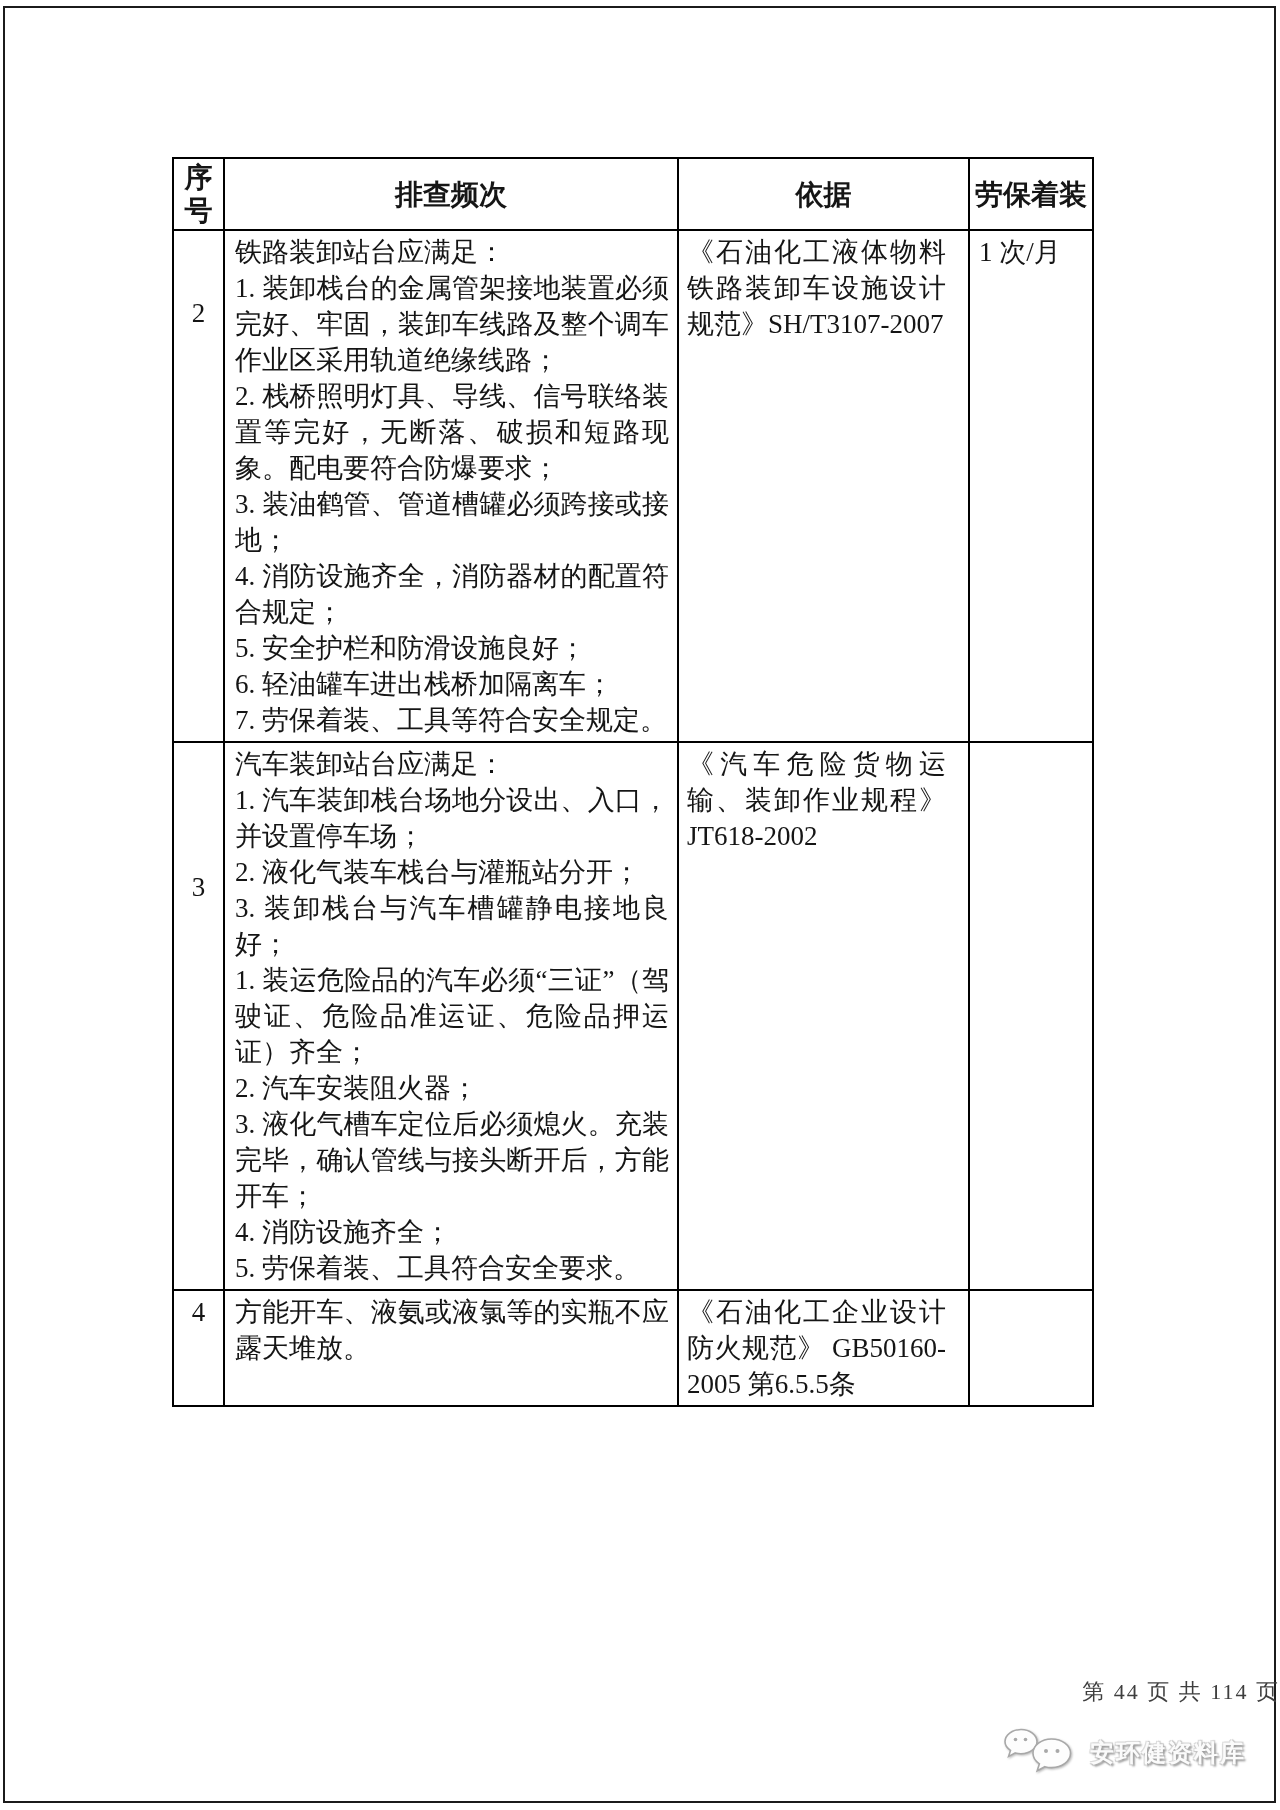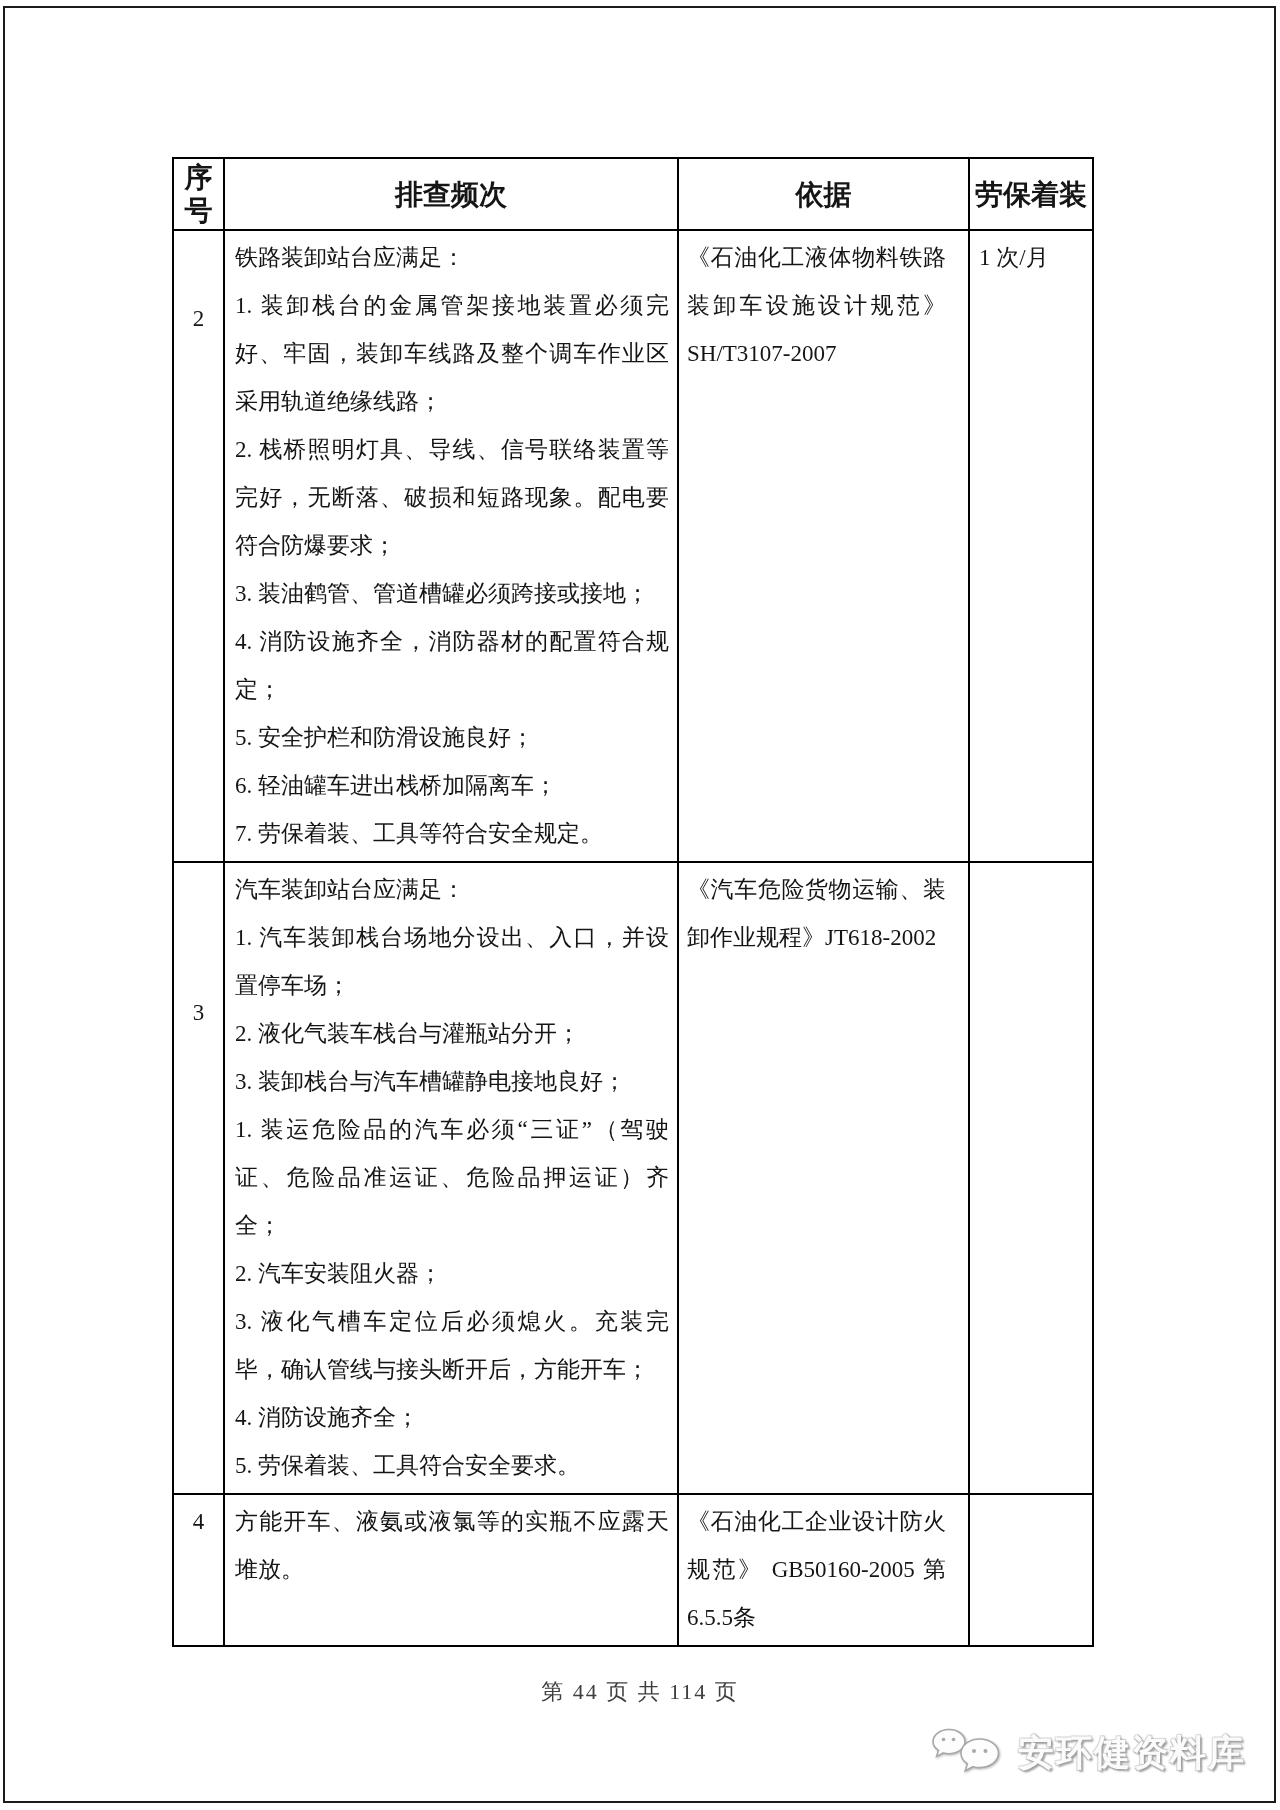--- a/index.html
+++ b/index.html
@@ -47,22 +47,22 @@
     text-align: center;
     vertical-align: middle;
     padding: 2px 4px;
   }
   tr.hdr { height: 64px; }
   tr.r2  { height: 472px; }
   tr.r3  { height: 433px; }
   tr.r4  { height: 99px;  }
 
   .checklist td {
-    font-size: 23px;
-    line-height: 48px;
+    font-size: 27px;
+    line-height: 36px;
   }
   td.no-cell {
     text-align: center;
     padding: 3px 2px;
   }
   tr.r2 td.no-cell { padding-top: 64px;  }
   tr.r3 td.no-cell { padding-top: 126px; }
   tr.r4 td.no-cell { padding-top: 3px;   }
 
   td.content-cell {
@@ -80,40 +80,40 @@
   td.freq-cell {
     padding: 3px 4px 21px 9px;
     text-align: left;
   }
 
   
   .footer {
     position: absolute;
     top: 1677px; left: 0;
     width: 1280px;
-    text-align: center;
+    text-align: right;
     font-size: 22px;
     letter-spacing: 2px;
     color: #3e3e3e;
   }
 
   
   .watermark {
     position: absolute;
     top: 1726px; right: 34px;
     display: flex;
     align-items: center;
     gap: 10px;
   }
   .watermark svg {
     filter: drop-shadow(1.5px 1.5px 1px #b8b8b8);
   }
   .watermark-text {
     font-family: Liberation Sans, sans-serif;
-    font-size: 36px;
+    font-size: 24px;
     font-weight: bold;
     letter-spacing: 2px;
     color: #fbfbfb;
     text-shadow: 2px 2px 2px #9e9e9e, -1px -1px 0 #dcdcdc, 1px -1px 1px #c7c7c7, -1px 1px 1px #c7c7c7;
     white-space: nowrap;
   }
 </style>
 </head>
 <body>
 

